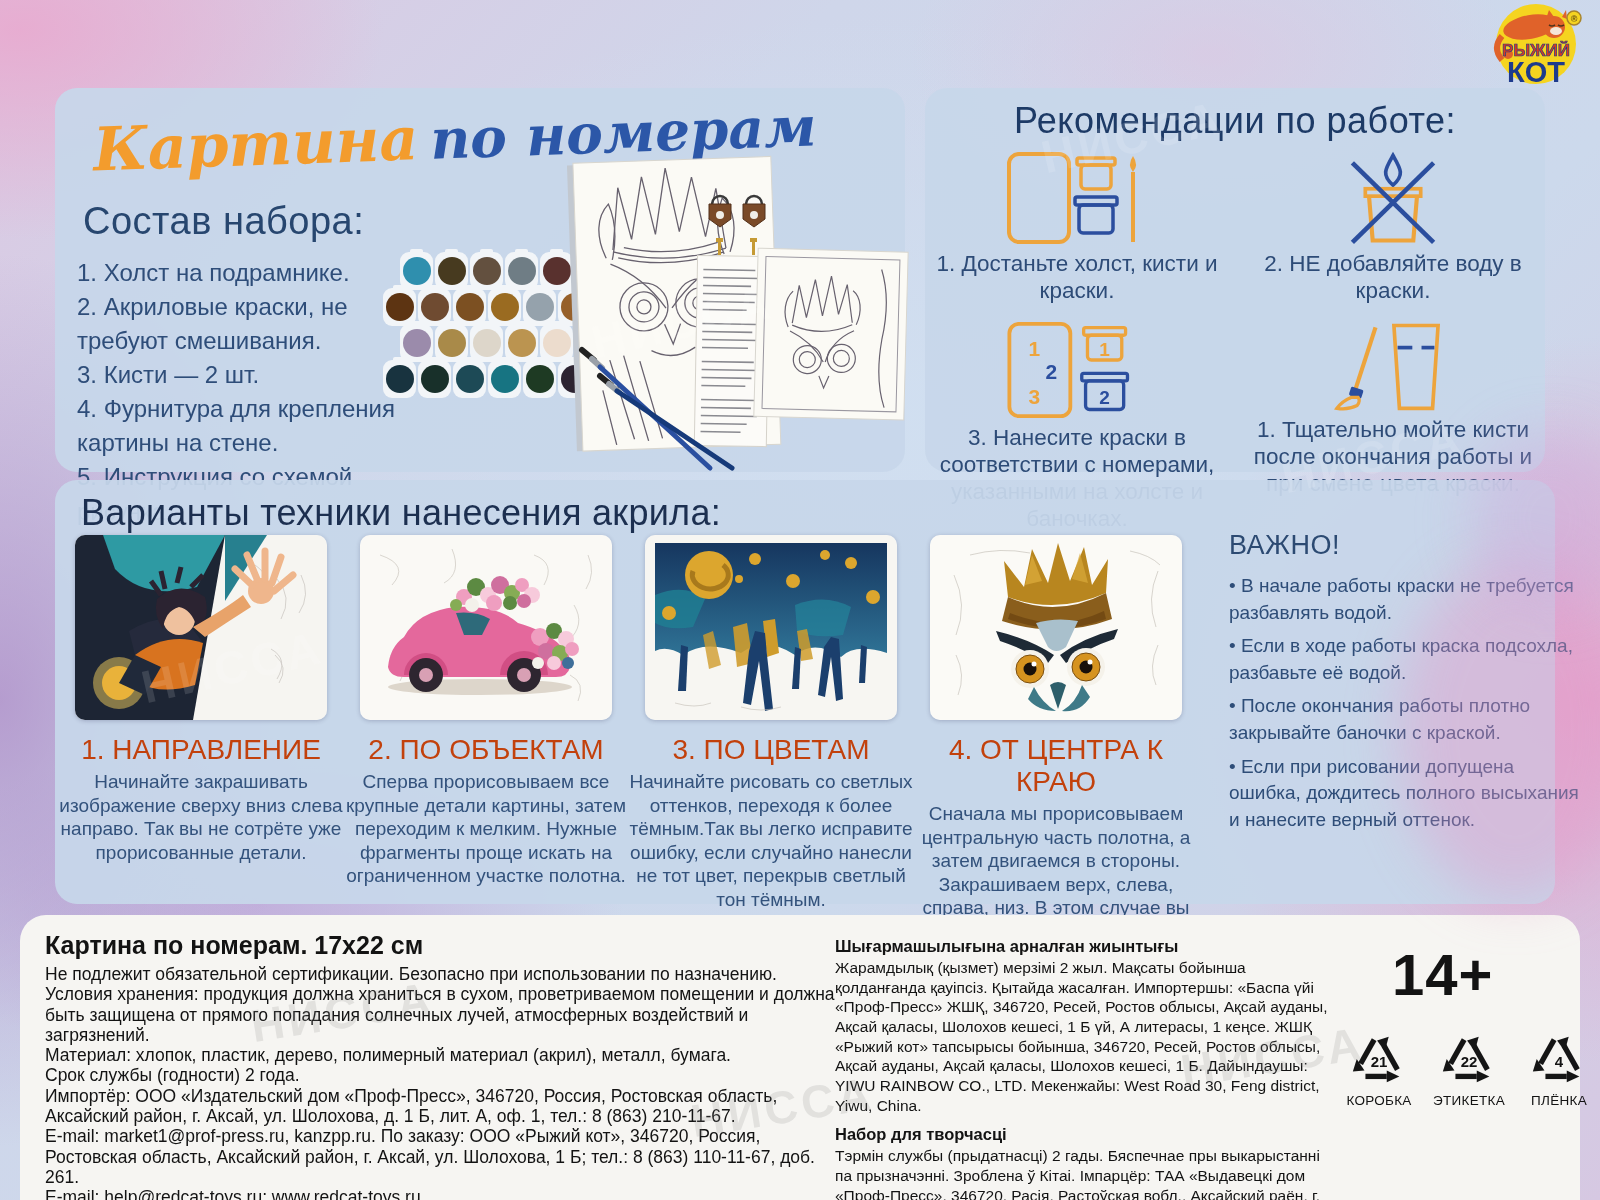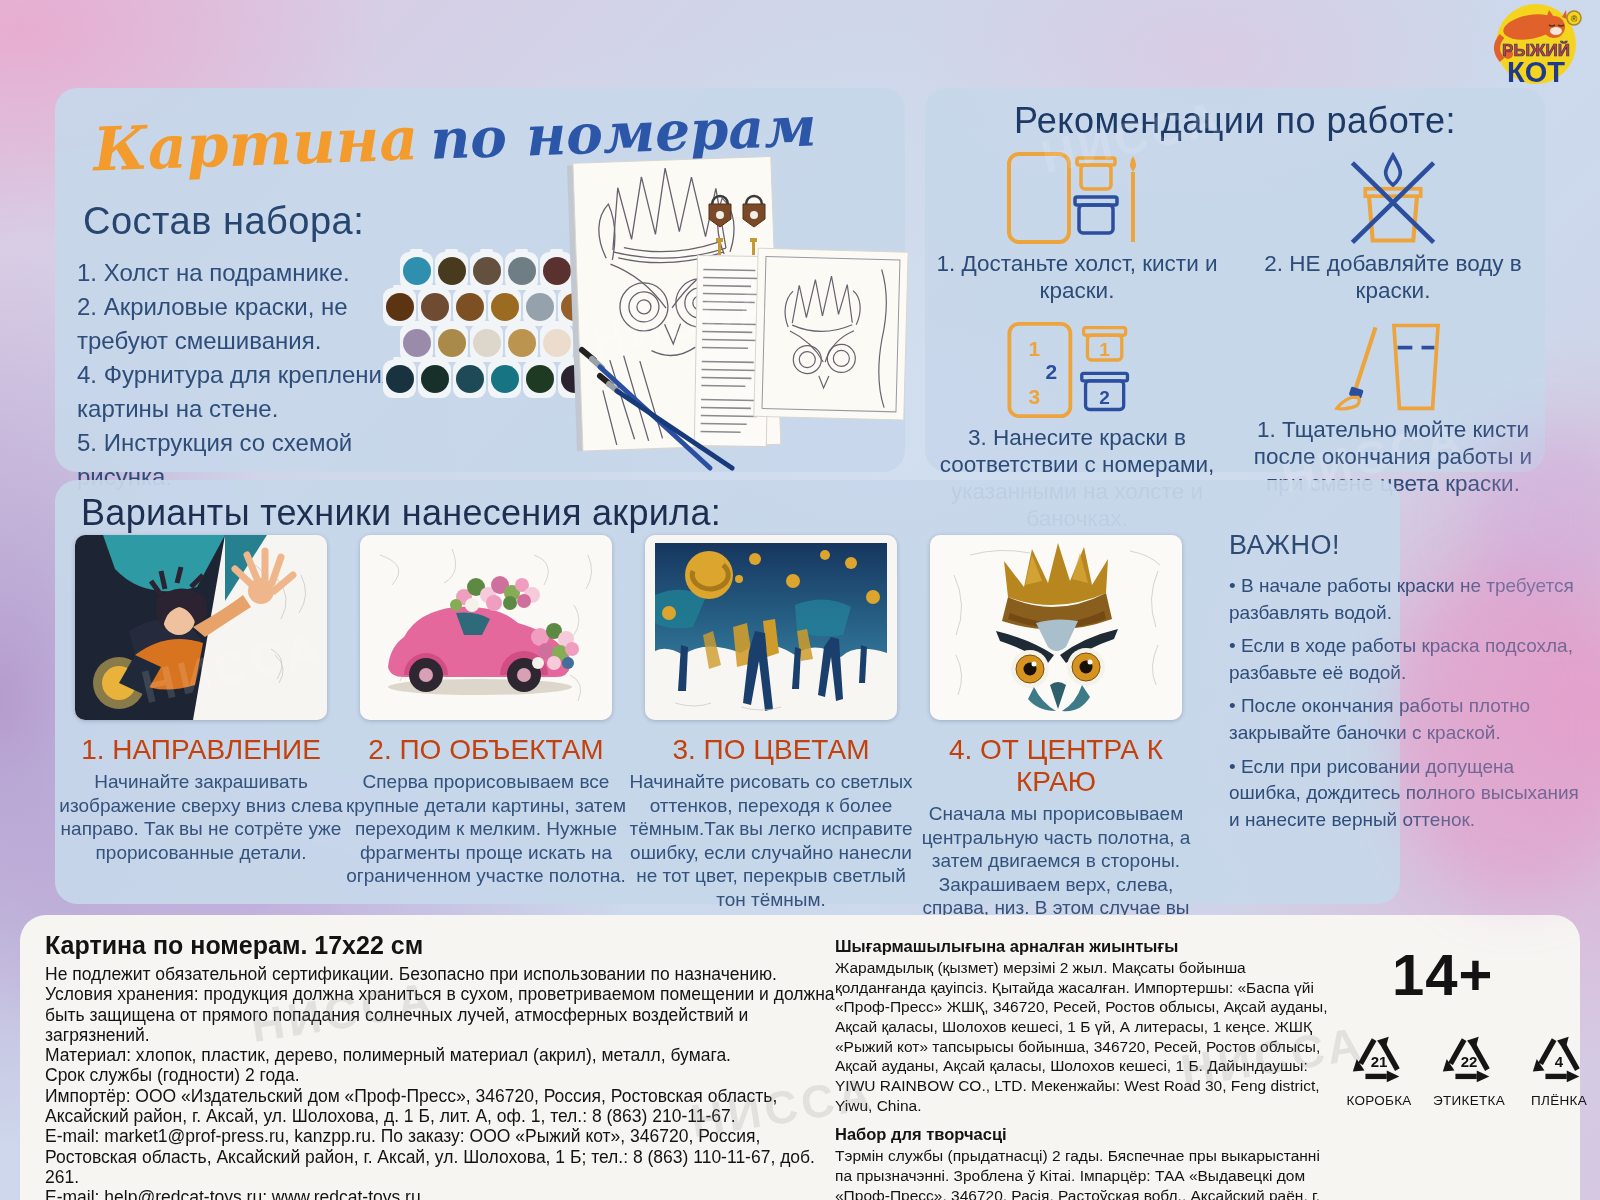--- a/index.html
+++ b/index.html
@@ -10,21 +10,21 @@
       radial-gradient(ellipse 520px 300px at 20px 30px, rgba(233,168,206,.85), transparent 70%),
       radial-gradient(ellipse 420px 620px at 0px 700px, rgba(172,138,198,.75), transparent 72%),
       radial-gradient(ellipse 520px 240px at 260px 905px, rgba(186,150,210,.6), transparent 70%),
       radial-gradient(ellipse 620px 520px at 1590px 700px, rgba(233,148,195,.65), transparent 70%),
       radial-gradient(ellipse 430px 240px at 1210px 55px, rgba(226,193,222,.5), transparent 70%),
       radial-gradient(ellipse 900px 520px at 55% 35%, rgba(209,224,241,.9), transparent 78%),
       linear-gradient(135deg,#dcc8e2 0%,#cfd6ea 30%,#ccd9ec 62%,#d6c8e2 100%);}
   .panel{position:absolute;background:rgba(199,215,234,.94);border-radius:22px;}
   #panel-kit{left:55px;top:88px;width:850px;height:384px;}
   #panel-rec{left:925px;top:88px;width:620px;height:384px;}
-  #panel-tech{left:55px;top:480px;width:1345px;height:424px;}
+  #panel-tech{left:55px;top:480px;width:1500px;height:424px;}
   .blob{position:absolute;border-radius:50%;filter:blur(26px);pointer-events:none;}
   #blob-right{left:1400px;top:560px;width:230px;height:340px;background:rgba(231,148,196,.38);}
   #blob-right2{left:1470px;top:430px;width:160px;height:180px;background:rgba(208,160,215,.35);}
 
   
   #logo{position:absolute;right:6px;top:2px;width:116px;height:92px;}
   #logo text{font-family:"Liberation Sans",sans-serif;font-weight:bold;}
 
   
   #kit-title{position:absolute;left:38px;top:14px;white-space:nowrap;
@@ -107,20 +107,21 @@
   </svg>
 
   <div class="panel" id="panel-kit">
     <div id="kit-title">
       <span class="t1">Картина</span><span class="t2">по номерам</span>
     </div>
     <div id="kit-heading">Состав набора:</div>
     <div id="kit-list">
       <div>1. Холст на подрамнике.</div>
       <div>2. Акриловые краски, не требуют смешивания.</div>
+      <div>3. Кисти — 2 шт.</div>
       <div>4. Фурнитура для крепления картины на стене.</div>
       <div>5. Инструкция со схемой рисунка.</div>
     </div>
     <div id="paint-grid">
         <div class="paint-row indent">
           <span class="pot">
             <span class="dot" style="background: rgb(47, 143, 174);"></span>
           </span>
           <span class="pot">
             <span class="dot" style="background: rgb(71, 58, 31);"></span>

